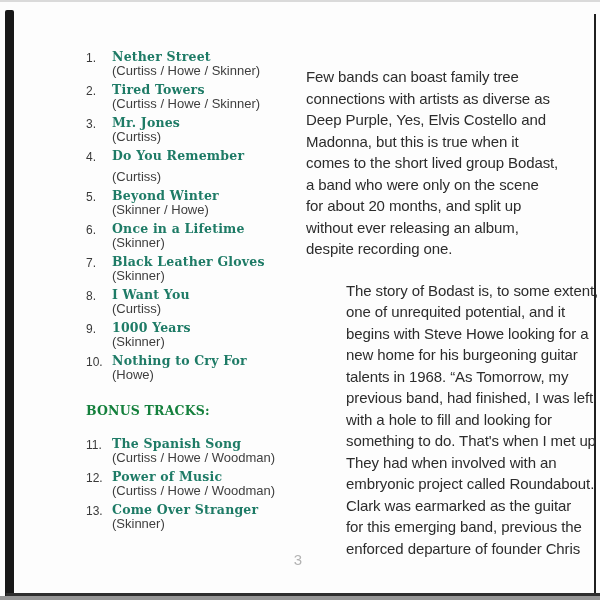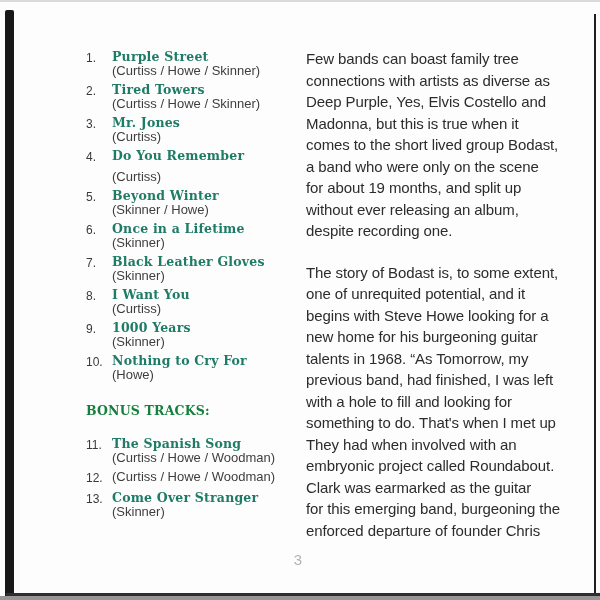--- a/index.html
+++ b/index.html
@@ -21,22 +21,22 @@
   .title{font-family:"DejaVu Serif","Liberation Serif",serif;font-weight:bold;
          font-size:12.5px;line-height:14px;color:#1e7b66;letter-spacing:.2px;white-space:nowrap;}
   .credit{font-size:13px;line-height:13px;color:#3e3e3e;white-space:nowrap;}
   #main-tracks .track:nth-of-type(4) .credit{margin-top:7px;}
   .bonus-head{font-family:"DejaVu Serif","Liberation Serif",serif;font-weight:bold;
          font-size:12.5px;line-height:16px;color:#15803d;letter-spacing:.2px;margin:0 0 5px 0;}
   .bonus-head.first{margin-top:22px;}
   #bonus-tracks{margin-top:18px;}
 
   
-  .article{position:absolute;left:306px;top:48px;width:282px;color:#2c2c2c;}
-  .para + .para{margin-top:20px;}
+  .article{position:absolute;left:306px;top:66px;width:282px;color:#2c2c2c;}
+  .para + .para{margin-top:20px;margin-left:40px;}
   .line{font-size:15px;line-height:21.5px;white-space:nowrap;letter-spacing:-.1px;}
 
   .page-number{position:absolute;left:283px;top:551px;width:30px;text-align:center;
          font-size:15px;color:#b3b3b3;}
 </style>
 </head>
 <body>
 
 <div class="page">
 
@@ -46,21 +46,21 @@
   <div class="edge-bottom-line"></div>
   <div class="edge-bottom-shadow"></div>
 
   <div class="tracklist">
 
     <div id="main-tracks">
 
         <div class="track">
           <span class="num">1.</span>
           <span class="tinfo">
-            <div class="title">Purple Street</div>
+            <div class="title">Nether Street</div>
             <div class="credit">(Curtiss / Howe / Skinner)</div>
           </span>
         </div>
 
         <div class="track">
           <span class="num">2.</span>
           <span class="tinfo">
             <div class="title">Tired Towers</div>
             <div class="credit">(Curtiss / Howe / Skinner)</div>
           </span>
@@ -139,20 +139,21 @@
           <span class="num">11.</span>
           <span class="tinfo">
             <div class="title">The Spanish Song</div>
             <div class="credit">(Curtiss / Howe / Woodman)</div>
           </span>
         </div>
 
         <div class="track">
           <span class="num">12.</span>
           <span class="tinfo">
+            <div class="title">Power of Music</div>
             <div class="credit">(Curtiss / Howe / Woodman)</div>
           </span>
         </div>
 
         <div class="track">
           <span class="num">13.</span>
           <span class="tinfo">
             <div class="title">Come Over Stranger</div>
             <div class="credit">(Skinner)</div>
           </span>
@@ -162,36 +163,36 @@
   </div>
 
   <div class="article" id="article">
       <div class="para">
         <div class="line">Few bands can boast family tree</div>
         <div class="line">connections with artists as diverse as</div>
         <div class="line">Deep Purple, Yes, Elvis Costello and</div>
         <div class="line">Madonna, but this is true when it</div>
         <div class="line">comes to the short lived group Bodast,</div>
         <div class="line">a band who were only on the scene</div>
-        <div class="line">for about 19 months, and split up</div>
+        <div class="line">for about 20 months, and split up</div>
         <div class="line">without ever releasing an album,</div>
         <div class="line">despite recording one.</div>
       </div>
       <div class="para">
         <div class="line">The story of Bodast is, to some extent,</div>
         <div class="line">one of unrequited potential, and it</div>
         <div class="line">begins with Steve Howe looking for a</div>
         <div class="line">new home for his burgeoning guitar</div>
         <div class="line">talents in 1968. “As Tomorrow, my</div>
         <div class="line">previous band, had finished, I was left</div>
         <div class="line">with a hole to fill and looking for</div>
         <div class="line">something to do. That's when I met up</div>
         <div class="line">They had when involved with an</div>
         <div class="line">embryonic project called Roundabout.</div>
         <div class="line">Clark was earmarked as the guitar</div>
-        <div class="line">for this emerging band, burgeoning the</div>
+        <div class="line">for this emerging band, previous the</div>
         <div class="line">enforced departure of founder Chris</div>
       </div>
     </div>
 
   <div class="page-number">3</div>
 
 </div>
 
 </body></html>

